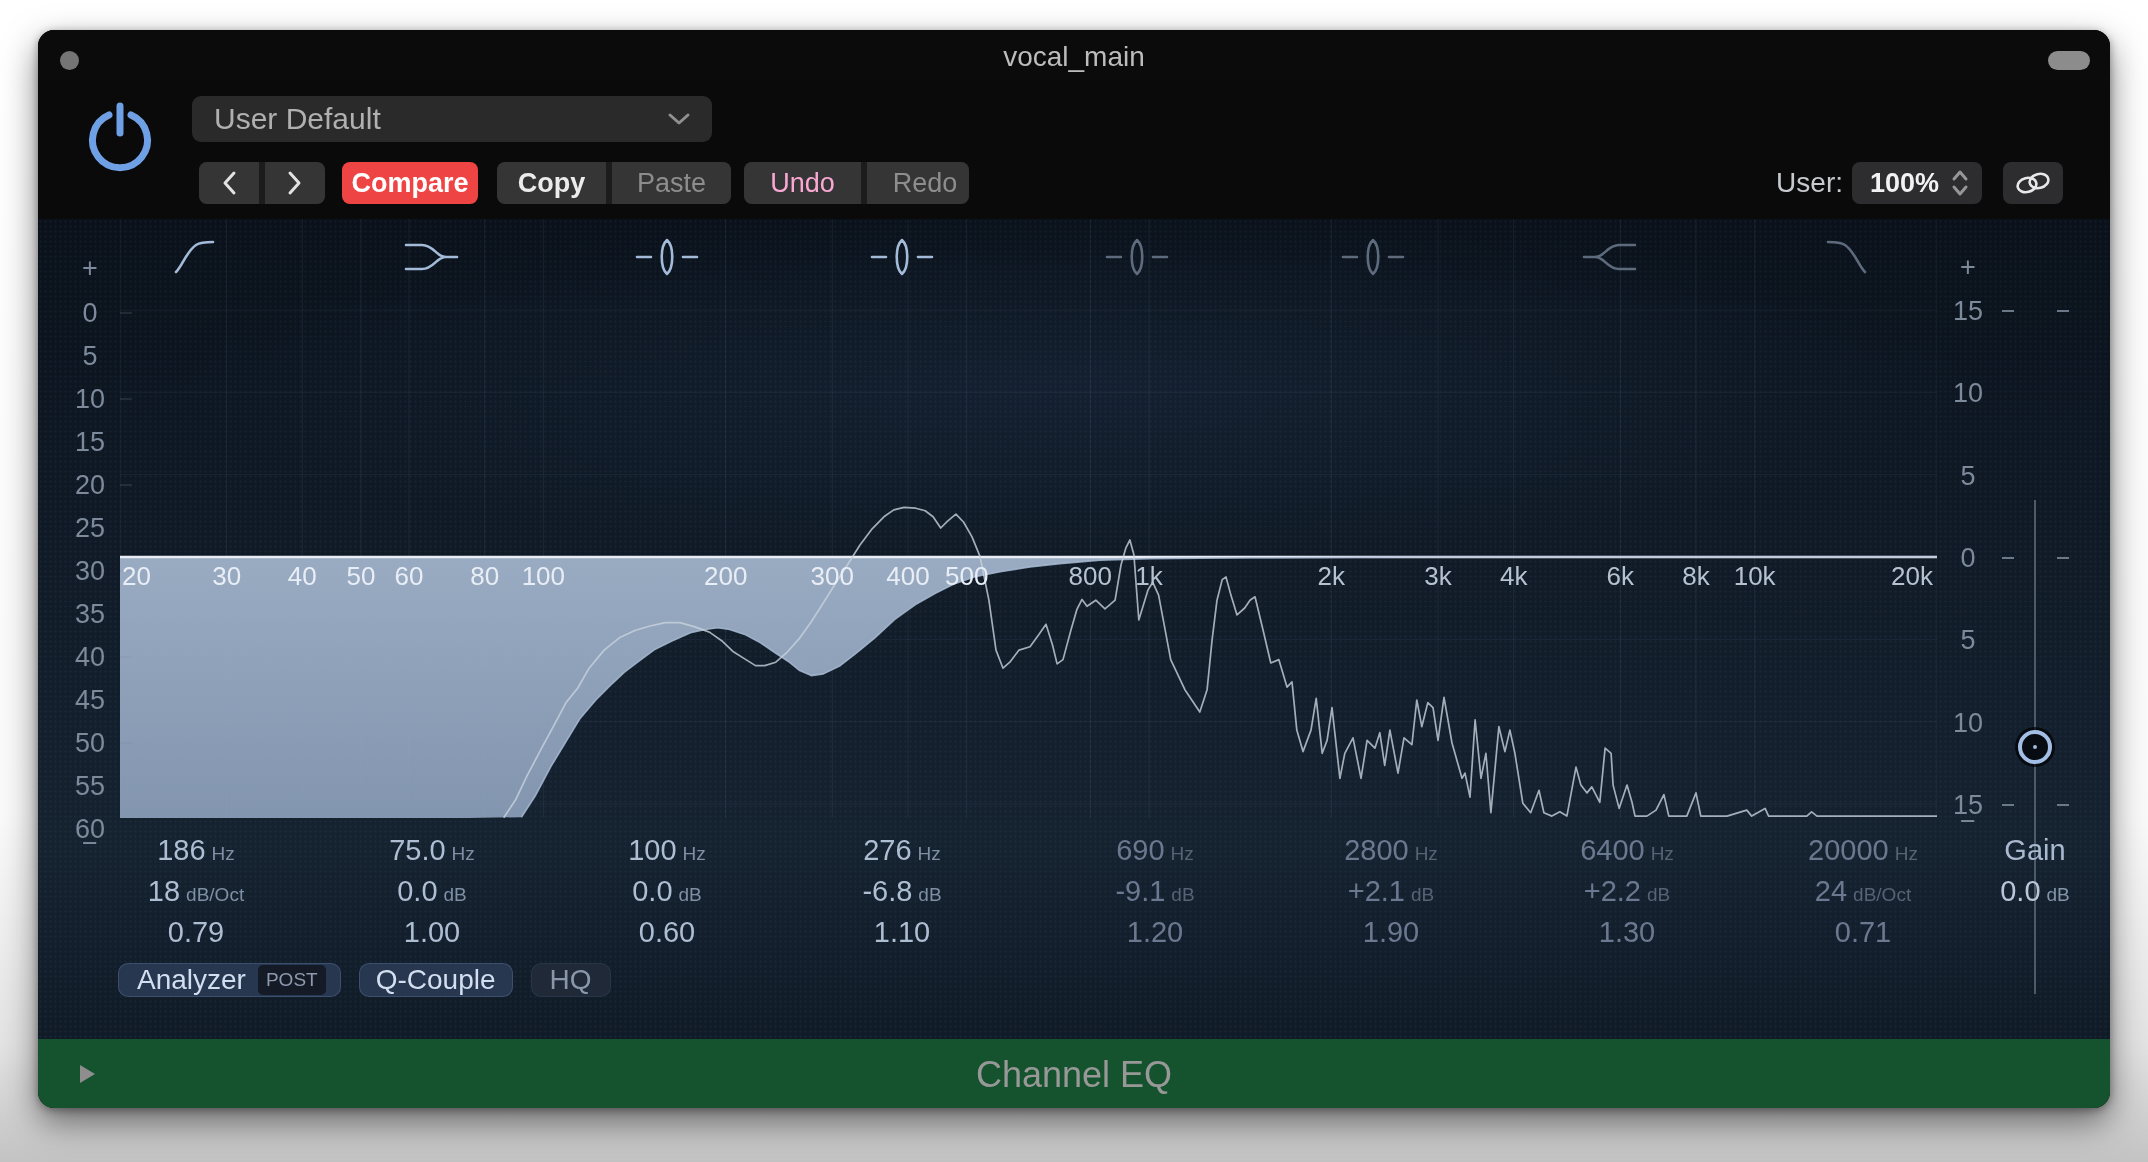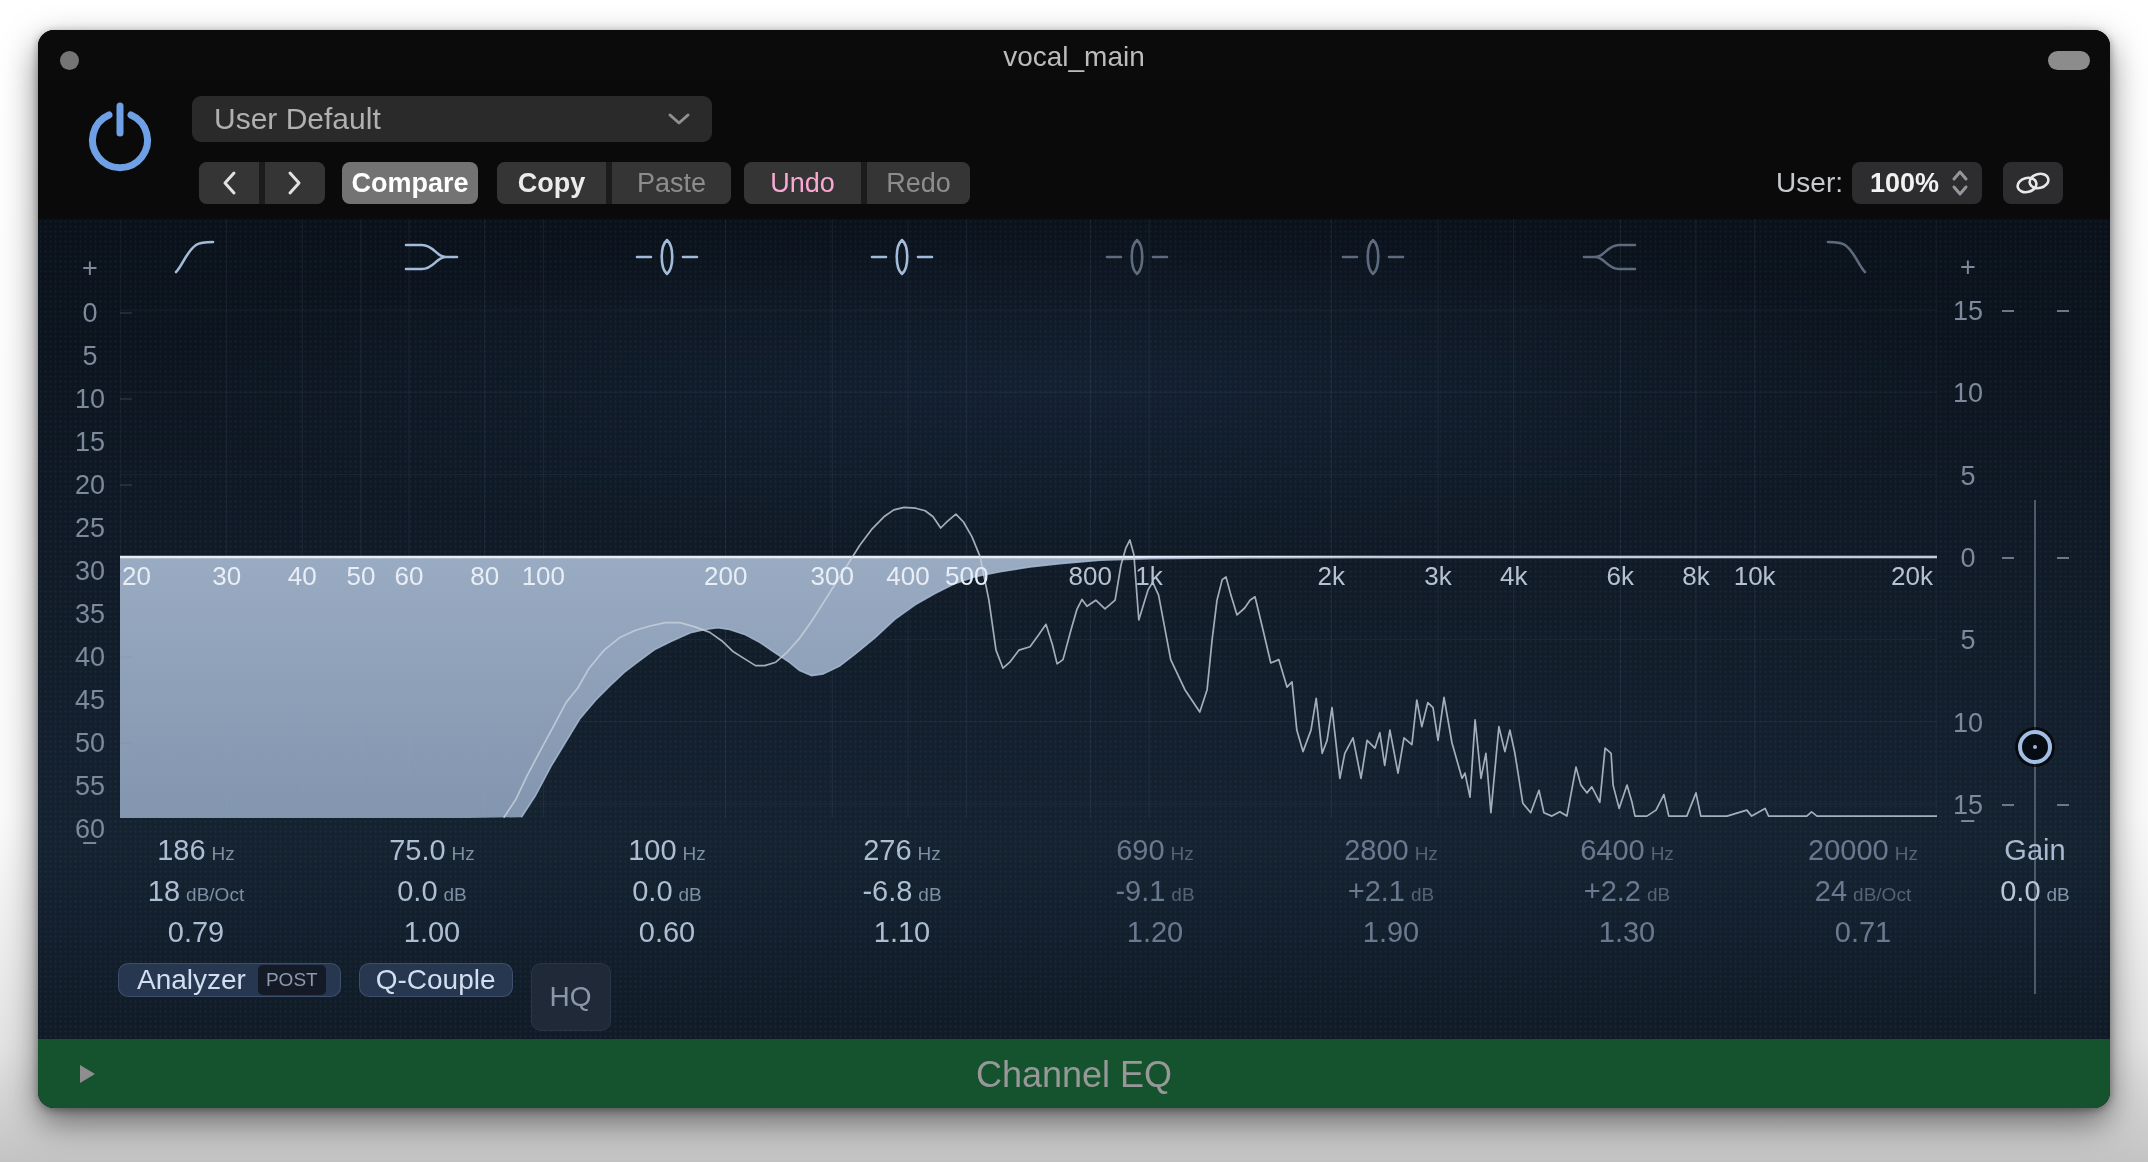--- a/index.html
+++ b/index.html
@@ -26,27 +26,27 @@
   .preset{position:absolute;left:154px;top:16px;width:520px;height:46px;background:#2a2a2b;border-radius:9px;
     display:flex;align-items:center;justify-content:space-between;padding:0 20px 0 22px;box-sizing:border-box;}
   .preset-label{color:#b0b0b0;font-size:30px;}
   .hbtn{position:absolute;top:82px;height:42px;border-radius:8px;display:flex;align-items:center;justify-content:center;
     font-size:27px;box-sizing:border-box;}
   .btn-group{position:absolute;top:82px;height:42px;border-radius:8px;overflow:hidden;display:flex;background:#1c1c1c;}
   .btn-group .seg{height:100%;display:flex;align-items:center;justify-content:center;font-size:27px;background:#353535;}
   .seg+.seg{margin-left:6px;}
   .nav-group{left:161px;}
   .nav-seg{width:60px;}
-  .compare{left:304px;width:136px;background:#737373;color:#ffffff;font-weight:bold;}
+  .compare{left:304px;width:136px;background:#ef4444;color:#ffffff;font-weight:bold;}
   .copypaste{left:459px;}
   .copy-seg{width:109px;color:#ececec;font-weight:bold;}
   .paste-seg{width:119px;color:#8d8d8d;}
   .undoredo{left:706px;}
   .undo-seg{width:117px;color:#f9a8d4;background:#3a3a3a;}
-  .redo-seg{width:103px;color:#8d8d8d;background:#303030;}
+  .redo-seg{width:88px;color:#8d8d8d;background:#303030;padding-left:14px;}
   .view-label{position:absolute;left:1660px;top:82px;width:145px;height:42px;line-height:42px;text-align:right;
     color:#c6c9ce;font-size:28px;}
   .zoom-stepper{left:1814px;width:130px;background:#2d2d2f;color:#f2f2f2;font-weight:bold;justify-content:space-between;
     padding:0 12px 0 18px;cursor:pointer;}
   .link-btn{left:1965px;width:60px;background:#2d2d2f;cursor:pointer;}
   
   .display{
     position:absolute;left:0;top:189px;width:100%;height:820px;
     background:
       radial-gradient(ellipse 62% 30% at 50% 20%, rgba(62,98,145,.14), transparent 70%),
@@ -75,21 +75,21 @@
   .slider-tick{position:absolute;width:12px;height:2px;background:#6b7888;}
   .gain-knob{position:absolute;left:1980px;top:511px;width:26px;height:26px;border-radius:50%;
     background:#070c13;border:4px solid #a2bee4;box-shadow:0 0 0 3px rgba(0,0,0,.65);cursor:ns-resize;}
   .gain-knob .dot{position:absolute;left:11px;top:11px;width:4px;height:4px;border-radius:50%;background:#9db8d8;}
   .toggle-row{position:absolute;left:80px;top:744px;height:54px;display:flex;align-items:flex-start;}
   .toggle{border-radius:10px;display:flex;align-items:center;font-size:28px;cursor:pointer;box-sizing:border-box;}
   .toggle.on{background:#283750;color:#d3dff0;border:1px solid rgba(140,170,215,.22);}
   .toggle.off{background:#1f2937;color:#8a97aa;border:1px solid rgba(140,170,215,.10);}
   #analyzer-btn{padding:0 14px 0 18px;margin-right:18px;}
   #qcouple-btn{padding:0 16px;margin-right:18px;}
-  #hq-btn{padding:17px 18px;}
+  #hq-btn{padding:0 18px;}
   .post-badge{background:#141b26;color:#8d99ac;font-size:19px;padding:4px 8px;border-radius:5px;margin-left:12px;}
   
   .bottombar{position:absolute;left:0;top:1009px;width:100%;height:69px;background:#14532d;}
   .disclosure{position:absolute;left:42px;top:26px;width:0;height:0;
     border-top:9px solid transparent;border-bottom:9px solid transparent;border-left:15px solid #8e8e8e;cursor:pointer;}
   .plugin-name{position:absolute;left:0;top:0;width:100%;height:69px;line-height:72px;text-align:center;
     color:#989898;font-size:36px;}
 </style>
 </head>
 <body>

